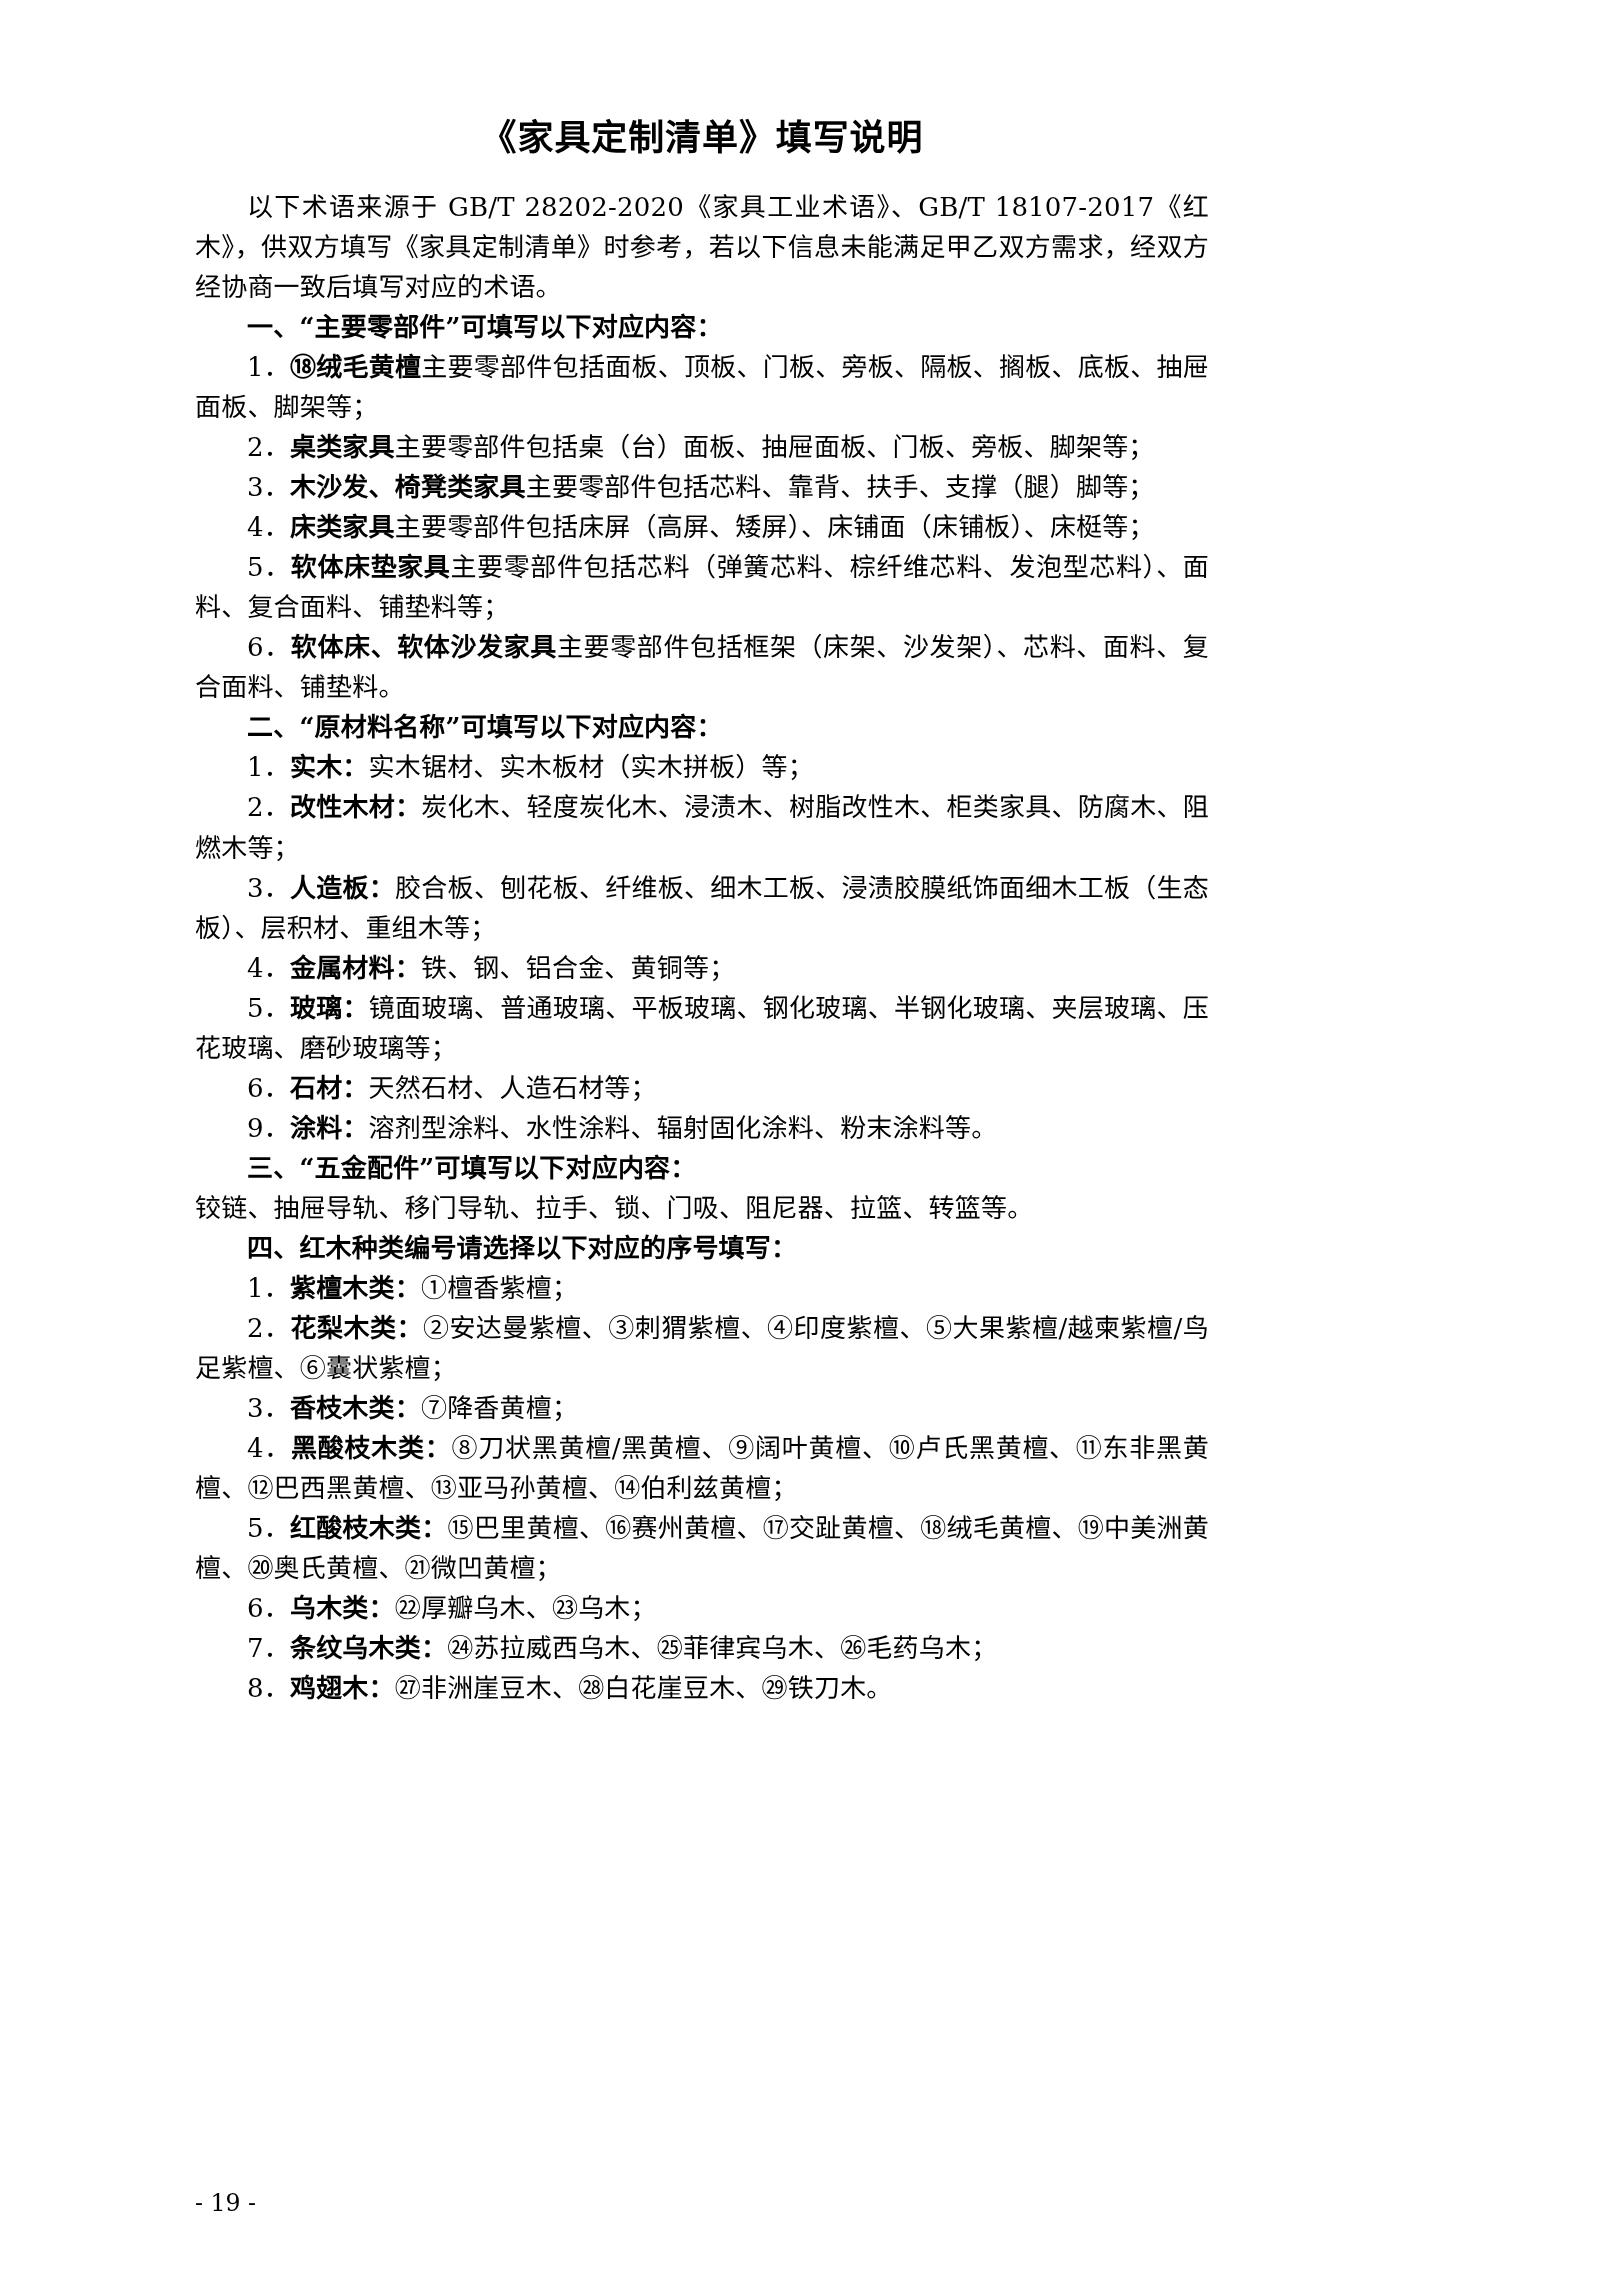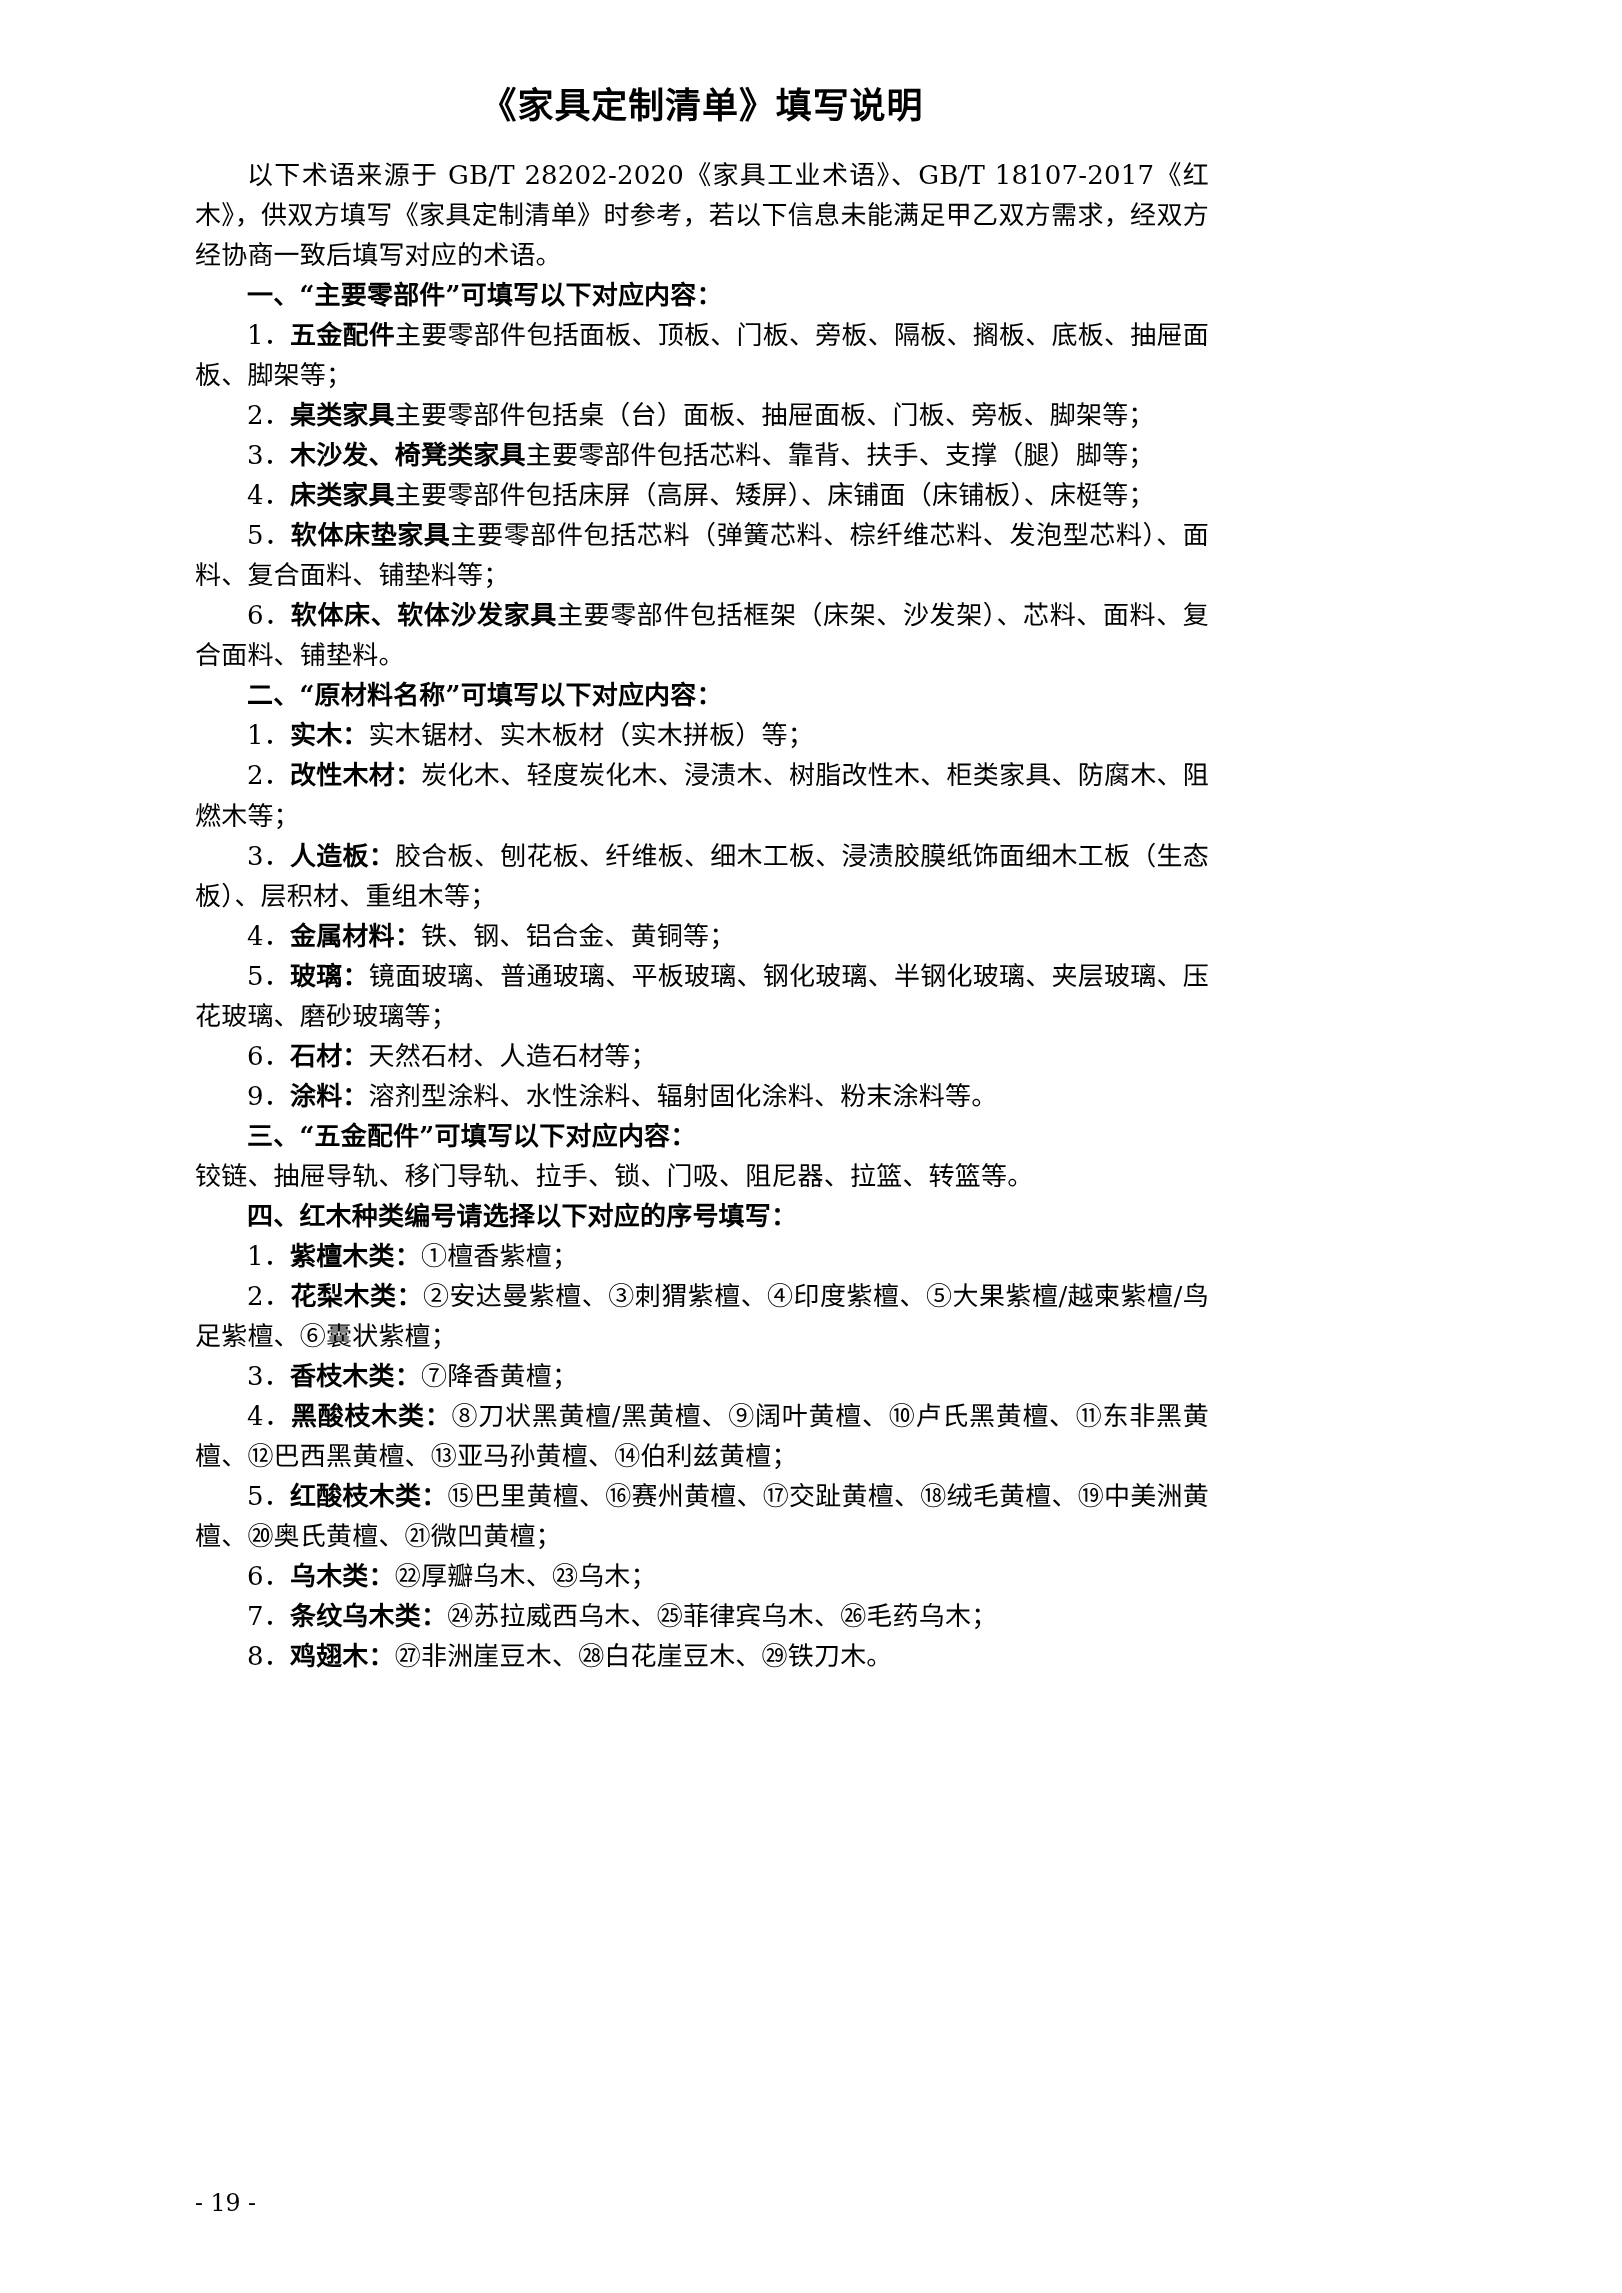--- a/index.html
+++ b/index.html
@@ -12,21 +12,21 @@
     height: 2294px;
     font-family: "DejaVu Serif", "Liberation Serif", serif;
     color: #000000;
     position: relative;
     overflow: hidden;
   }
   .page {
     box-sizing: border-box;
     width: 1404px;
     height: 2294px;
-    padding: 76px 195px 0 195px;
+    padding: 108px 195px 0 195px;
     position: relative;
   }
   .doc-title {
     text-align: center;
     font-size: 36px;
     font-weight: bold;
     letter-spacing: 0.9px;
     margin: 0 0 27px 0;
     font-family: "DejaVu Serif", "Liberation Serif", serif;
   }
@@ -58,21 +58,21 @@
 </head>
 <body>
 
 <div class="page">
 
   <h1 class="doc-title">《家具定制清单》填写说明</h1>
 
   <p class="indent">以下术语来源于 GB/T 28202-2020《家具工业术语》、GB/T 18107-2017《红木》，供双方填写《家具定制清单》时参考，若以下信息未能满足甲乙双方需求，经双方经协商一致后填写对应的术语。</p>
 
   <p class="indent b">一、“主要零部件”可填写以下对应内容：</p>
-  <p class="indent-num"><span>1．</span><b>五金配件</b><span>主要零部件包括面板、顶板、门板、旁板、隔板、搁板、底板、抽屉面板、脚架等；</span></p>
+  <p class="indent-num"><span>1．</span><b>⑱绒毛黄檀</b><span>主要零部件包括面板、顶板、门板、旁板、隔板、搁板、底板、抽屉面板、脚架等；</span></p>
   <p class="indent-num"><span>2．</span><b>桌类家具</b><span>主要零部件包括桌（台）面板、抽屉面板、门板、旁板、脚架等；</span></p>
   <p class="indent-num"><span>3．</span><b>木沙发、椅凳类家具</b><span>主要零部件包括芯料、靠背、扶手、支撑（腿）脚等；</span></p>
   <p class="indent-num"><span>4．</span><b>床类家具</b><span>主要零部件包括床屏（高屏、矮屏）、床铺面（床铺板）、床梃等；</span></p>
   <p class="indent-num"><span>5．</span><b>软体床垫家具</b><span>主要零部件包括芯料（弹簧芯料、棕纤维芯料、发泡型芯料）、面料、复合面料、铺垫料等；</span></p>
   <p class="indent-num"><span>6．</span><b>软体床、软体沙发家具</b><span>主要零部件包括框架（床架、沙发架）、芯料、面料、复合面料、铺垫料。</span></p>
 
   <p class="indent b">二、“原材料名称”可填写以下对应内容：</p>
   <p class="indent-num"><span>1．</span><b>实木</b><b>：</b><span>实木锯材、实木板材（实木拼板）等；</span></p>
   <p class="indent-num"><span>2．</span><b>改性木材</b><b>：</b><span>炭化木、轻度炭化木、浸渍木、树脂改性木、柜类家具、防腐木、阻燃木等；</span></p>
   <p class="indent-num"><span>3．</span><b>人造板</b><b>：</b><span>胶合板、刨花板、纤维板、细木工板、浸渍胶膜纸饰面细木工板（生态板）、层积材、重组木等；</span></p>

